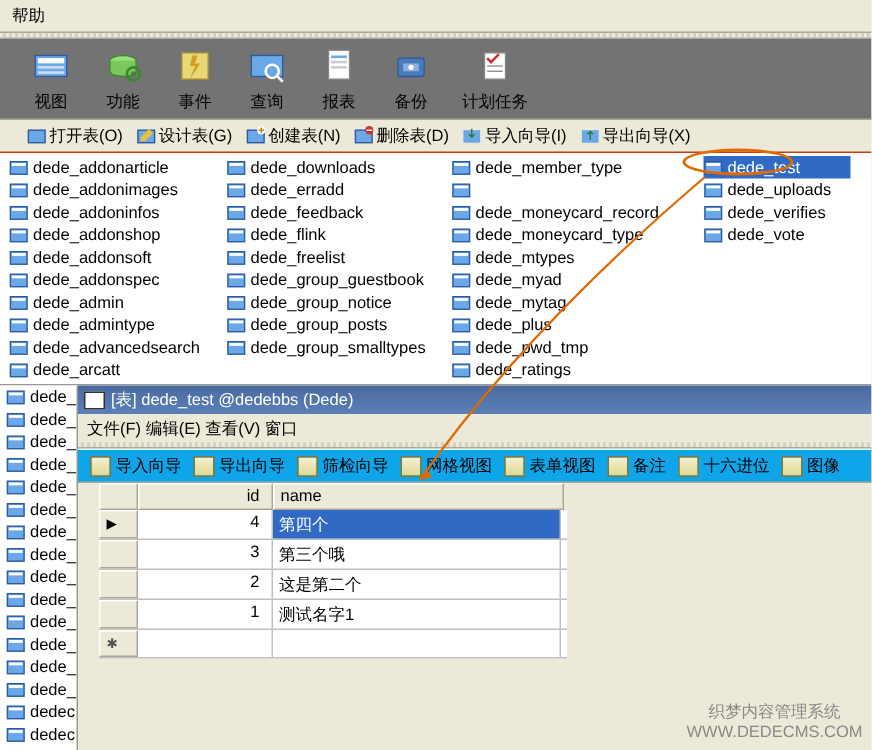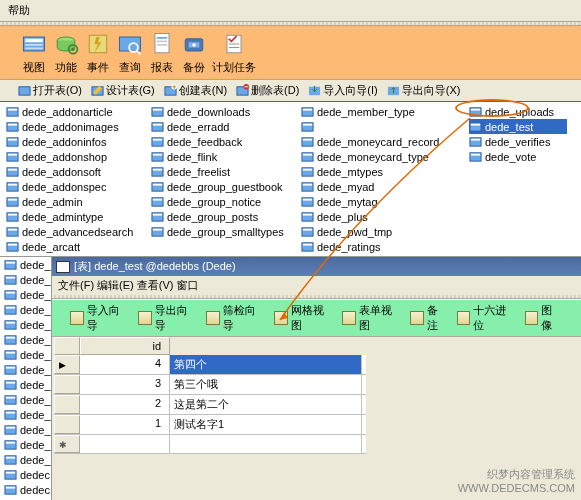--- a/index.html
+++ b/index.html
@@ -1,52 +1,52 @@
 <!DOCTYPE html>
 <html><head>
 <meta charset="utf-8">
 <style>
 *{box-sizing:border-box;margin:0;padding:0;font-family:"SimSun",Tahoma,sans-serif;font-size:11px}
 body{background:#f4f4f4;width:581px;height:500px;overflow:hidden;position:relative}
 .menubar{background:#ece9d8;padding:3px 8px;border-bottom:1px solid #aca899}
 .stripe{height:4px;background:repeating-linear-gradient(90deg,#ece9d8 0 2px,#d4d0c4 2px 4px);border-bottom:1px solid #aca899}
-.toolbar{display:flex;gap:4px;padding:4px 20px;background:#fdba74;border-bottom:1px solid #aca899}
+.toolbar{display:flex;gap:20px;padding:4px 20px;background:#737373;border-bottom:1px solid #aca899}
 .tbtn{display:flex;flex-direction:column;align-items:center;gap:2px;cursor:pointer}
 .tbtn svg{width:28px;height:28px}
 .tbar2{display:flex;gap:1px;padding:3px 14px;background:#ece9d8;border-bottom:1px solid #c2410c;align-items:flex-end}
 .lnk{color:#000;padding:0 4px;cursor:pointer;display:inline-flex;align-items:center;gap:2px}
 .cols{display:flex;background:#fff;border-bottom:1px solid #999;padding:2px 0}
 .col{display:flex;flex-direction:column;padding:0 6px}
 .col.c1{width:145px}.col.c2{width:150px}.col.c3{width:168px}.col.c4{width:110px}
 .item{display:flex;align-items:center;gap:3px;padding:1px 0;color:#000;cursor:pointer}
 .item.sel{background:#316ac5;color:#fff}
 .tico{width:13px;height:13px;flex-shrink:0}
 .lower{display:flex;height:270px}
 .side{width:52px;background:#fff;border-right:1px solid #999;display:flex;flex-direction:column}
 .side .item{padding-left:4px}
 .child{flex:1;background:#ece9d8;display:flex;flex-direction:column}
 .cttl{background:linear-gradient(#4a6a9e,#5a80b8);color:#fff;padding:2px 4px;display:flex;align-items:center;gap:4px}
 .ctico{width:14px;height:12px;background:#fff;border:1px solid #333}
 .cmenu{padding:2px 6px;background:#ece9d8}
 .cmenu span{cursor:pointer}
-.ctool{display:flex;gap:8px;padding:3px 18px;background:#86efac;align-items:center;border-top:1px solid #fff;border-bottom:1px solid #aca899}
+.ctool{display:flex;gap:8px;padding:3px 8px;background:#0ea5e9;align-items:center;border-top:1px solid #fff;border-bottom:1px solid #aca899}
 .ci{display:flex;align-items:center;gap:3px;cursor:pointer}
 .ci .box{width:14px;height:14px;border:1px solid #7a7a3d;background:linear-gradient(#f5f0d4,#e0d890)}
-.grid{background:#fff;margin:0 0 0 2px;width:312px}
+.grid{background:#fff;margin:0 0 0 14px;width:312px}
 .ghdr{display:flex;background:#ece9d8}
 .gh{border:1px solid #aca899;border-left-color:#fff;border-top-color:#fff;padding:2px 4px}
 .gh1{width:26px}.gh2{width:90px;text-align:right;padding-right:8px}.gh3{width:194px}
 .grow{display:flex;border-bottom:1px solid #c0c0c0}
 .gc{padding:2px 4px;border-right:1px solid #c0c0c0}
 .gc1{width:26px;background:#ece9d8;border:1px solid #aca899;border-left-color:#fff;border-top-color:#fff}
 .gc2{width:90px;text-align:right;padding-right:8px}.gc3{width:192px}
 .grow.act .gc1::before{content:"▶";font-size:9px}
 .grow.act .gc3{background:#316ac5;color:#fff}
 .grow.nw .gc1::before{content:"✱";font-size:9px;color:#555}
-.watermark{position:absolute;right:6px;bottom:6px;font-size:9px;color:#888;text-align:right}
+.watermark{position:absolute;right:6px;bottom:6px;font-size:9px;color:#888;text-align:center}
 .circle{position:absolute;border:2px solid #e06a00;border-radius:50%;pointer-events:none}
 .arrow-svg{position:absolute;pointer-events:none;left:0;top:0}
 </style>
 </head>
 <body>
 
 <div class="menubar"><span>帮助</span></div>
 <div class="stripe"></div>
 
 <div class="toolbar">
@@ -360,33 +360,33 @@
       </div>
       <div class="item">
         <svg class="tico" viewBox="0 0 14 14">
           <rect x="1" y="3" width="12" height="9" fill="#6aa8e8" stroke="#2b5a9e"></rect>
           <rect x="2" y="4" width="10" height="2" fill="#fff"></rect>
         </svg>
         <span>dede_ratings</span>
       </div>
     </div>
 <div class="col c4" id="col4">
+      <div class="item sel">
+        <svg class="tico" viewBox="0 0 14 14">
+          <rect x="1" y="3" width="12" height="9" fill="#6aa8e8" stroke="#2b5a9e"></rect>
+          <rect x="2" y="4" width="10" height="2" fill="#fff"></rect>
+        </svg>
+        <span>dede_test</span>
+      </div>
       <div class="item">
         <svg class="tico" viewBox="0 0 14 14">
           <rect x="1" y="3" width="12" height="9" fill="#6aa8e8" stroke="#2b5a9e"></rect>
           <rect x="2" y="4" width="10" height="2" fill="#fff"></rect>
         </svg>
         <span>dede_uploads</span>
-      </div>
-      <div class="item sel">
-        <svg class="tico" viewBox="0 0 14 14">
-          <rect x="1" y="3" width="12" height="9" fill="#6aa8e8" stroke="#2b5a9e"></rect>
-          <rect x="2" y="4" width="10" height="2" fill="#fff"></rect>
-        </svg>
-        <span>dede_test</span>
       </div>
       <div class="item">
         <svg class="tico" viewBox="0 0 14 14">
           <rect x="1" y="3" width="12" height="9" fill="#6aa8e8" stroke="#2b5a9e"></rect>
           <rect x="2" y="4" width="10" height="2" fill="#fff"></rect>
         </svg>
         <span>dede_verifies</span>
       </div>
       <div class="item">
         <svg class="tico" viewBox="0 0 14 14">
@@ -556,20 +556,21 @@
         </span>
     <span class="ci">
           <span class="box"></span>
           <span>图像</span>
         </span>
   </div>
   <div class="grid">
     <div class="ghdr">
       <div class="gh gh1"></div>
       <div class="gh gh2">id</div>
+      <div class="gh gh3">name</div>
     </div>
     <div id="gridrows">
           <div class="grow act">
             <div class="gc gc1"></div>
             <div class="gc gc2">4</div>
             <div class="gc gc3">第四个</div>
           </div>
           <div class="grow">
             <div class="gc gc1"></div>
             <div class="gc gc2">3</div>

